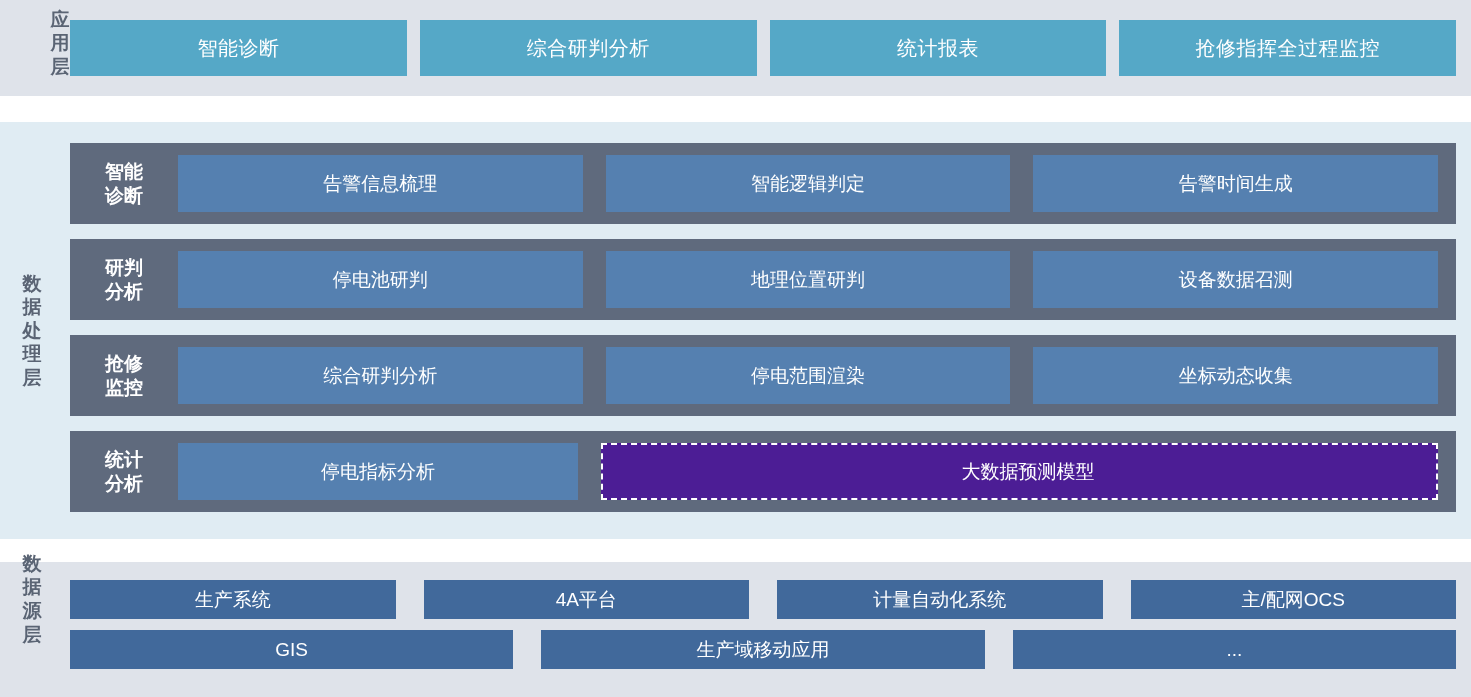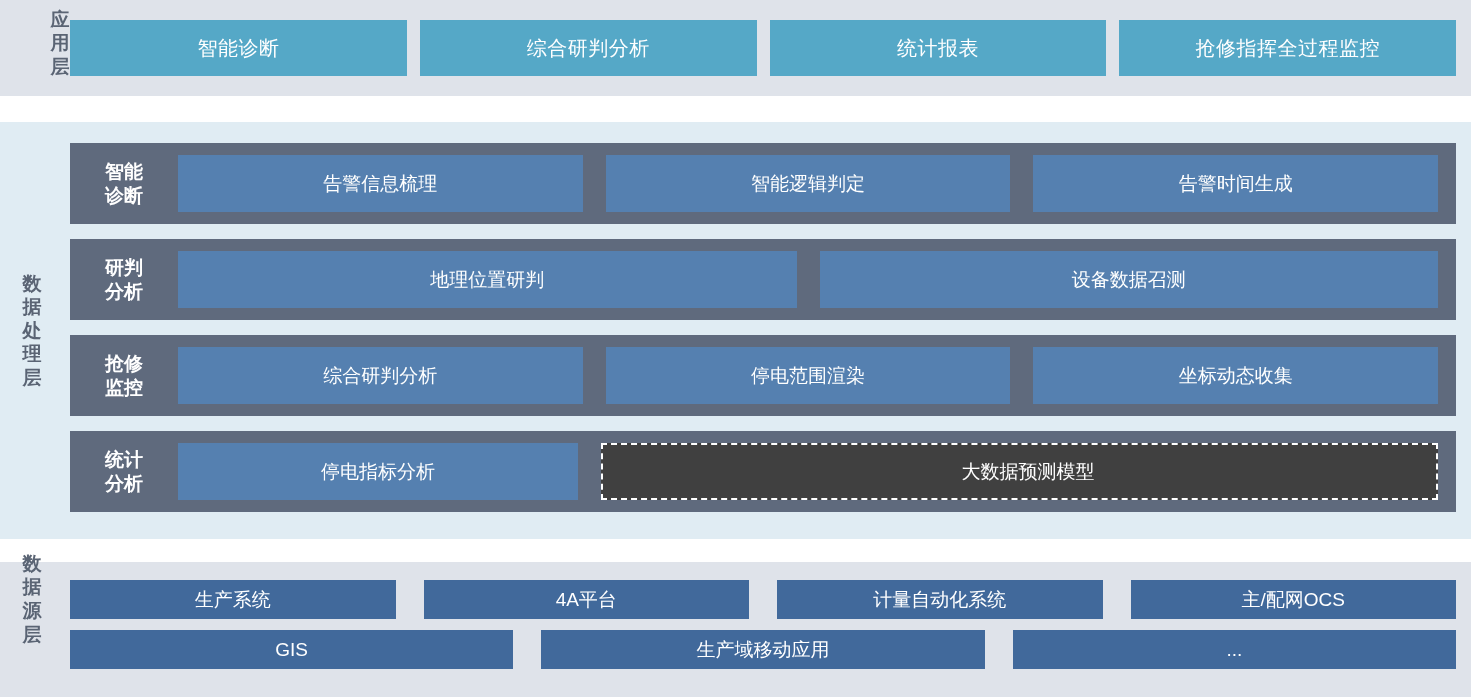--- a/index.html
+++ b/index.html
@@ -138,21 +138,21 @@
     background: #5580b0;
     color: #ffffff;
     font-size: 19px;
     display: flex;
     align-items: center;
     justify-content: center;
     box-sizing: border-box;
   }
   .proc-cell.dashed {
     border: 2px dashed #ffffff;
-    background: #404040;
+    background: #4c1d95;
     padding-left: 17px;
   }
   .proc-cell.wide2 {
     flex: 2.04 1 0;
   }
 
   
   .src-grid {
     position: absolute;
     left: 70px;
@@ -210,20 +210,21 @@
         <div class="proc-cell">智能逻辑判定</div>
         <div class="proc-cell">告警时间生成</div>
       </div>
     </div>
 
     <div class="proc-row">
       <div class="proc-row-label">
         <span>研判分析</span>
       </div>
       <div class="proc-cells">
+        <div class="proc-cell">停电池研判</div>
         <div class="proc-cell">地理位置研判</div>
         <div class="proc-cell">设备数据召测</div>
       </div>
     </div>
 
     <div class="proc-row">
       <div class="proc-row-label">
         <span>抢修监控</span>
       </div>
       <div class="proc-cells">

